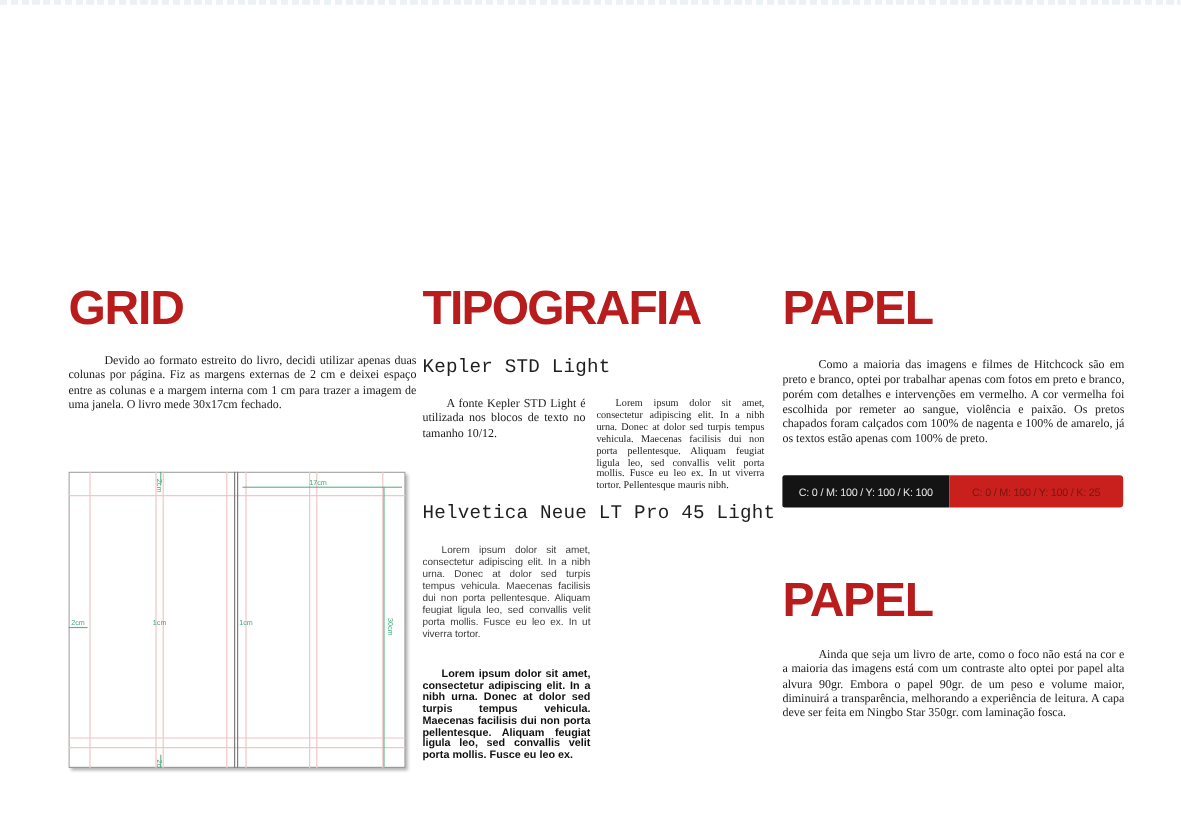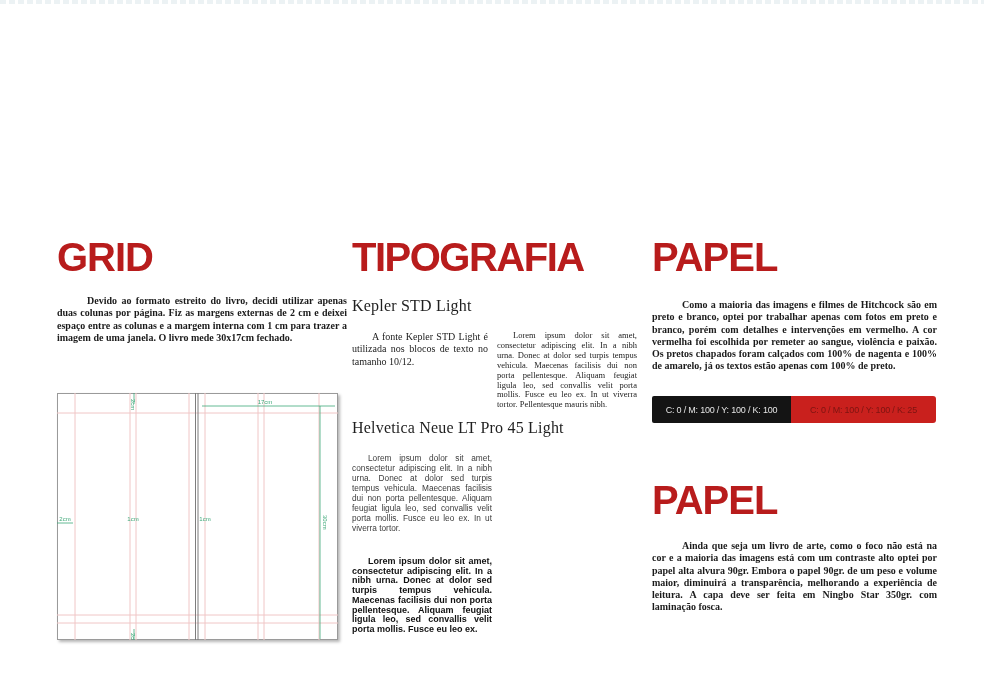--- a/index.html
+++ b/index.html
@@ -17,28 +17,28 @@
   #col-cores{left:652px;top:237px;width:285px;height:430px;}
 
   .heading{
     font-family:"Liberation Sans",sans-serif;
     font-weight:700;font-size:40px;line-height:1;color:#b81c1c;
     letter-spacing:-1px;margin:0;white-space:nowrap;
   }
   .body-text{
     font-family:"Liberation Serif",serif;
     font-size:10px;line-height:12.3px;color:#1b1b1b;
-    text-align:justify;text-indent:30px;margin:0;font-weight:bold;
+    text-align:justify;text-indent:30px;margin:0;
   }
   .abs{position:absolute;left:0;right:0;}
 
   
   .font-group{position:absolute;left:0;width:285px;}
   .subhead{
-    font-family:Liberation Serif, serif;font-weight:400;
+    font-family:Liberation Mono, monospace;font-weight:400;
     font-size:16px;color:#1f1f1f;margin:0 0 8px 0;letter-spacing:.2px;
     white-space:nowrap;
   }
   .font-row{display:flex;justify-content:space-between;margin-top:16px;}
   .font-desc{
     width:136px;font-family:"Liberation Serif",serif;font-size:10px;
     line-height:12.3px;color:#1b1b1b;text-align:justify;text-indent:20px;margin:0;
   }
   .font-sample{width:140px;margin:0;text-align:justify;text-indent:16px;}
   .sample-serif{

